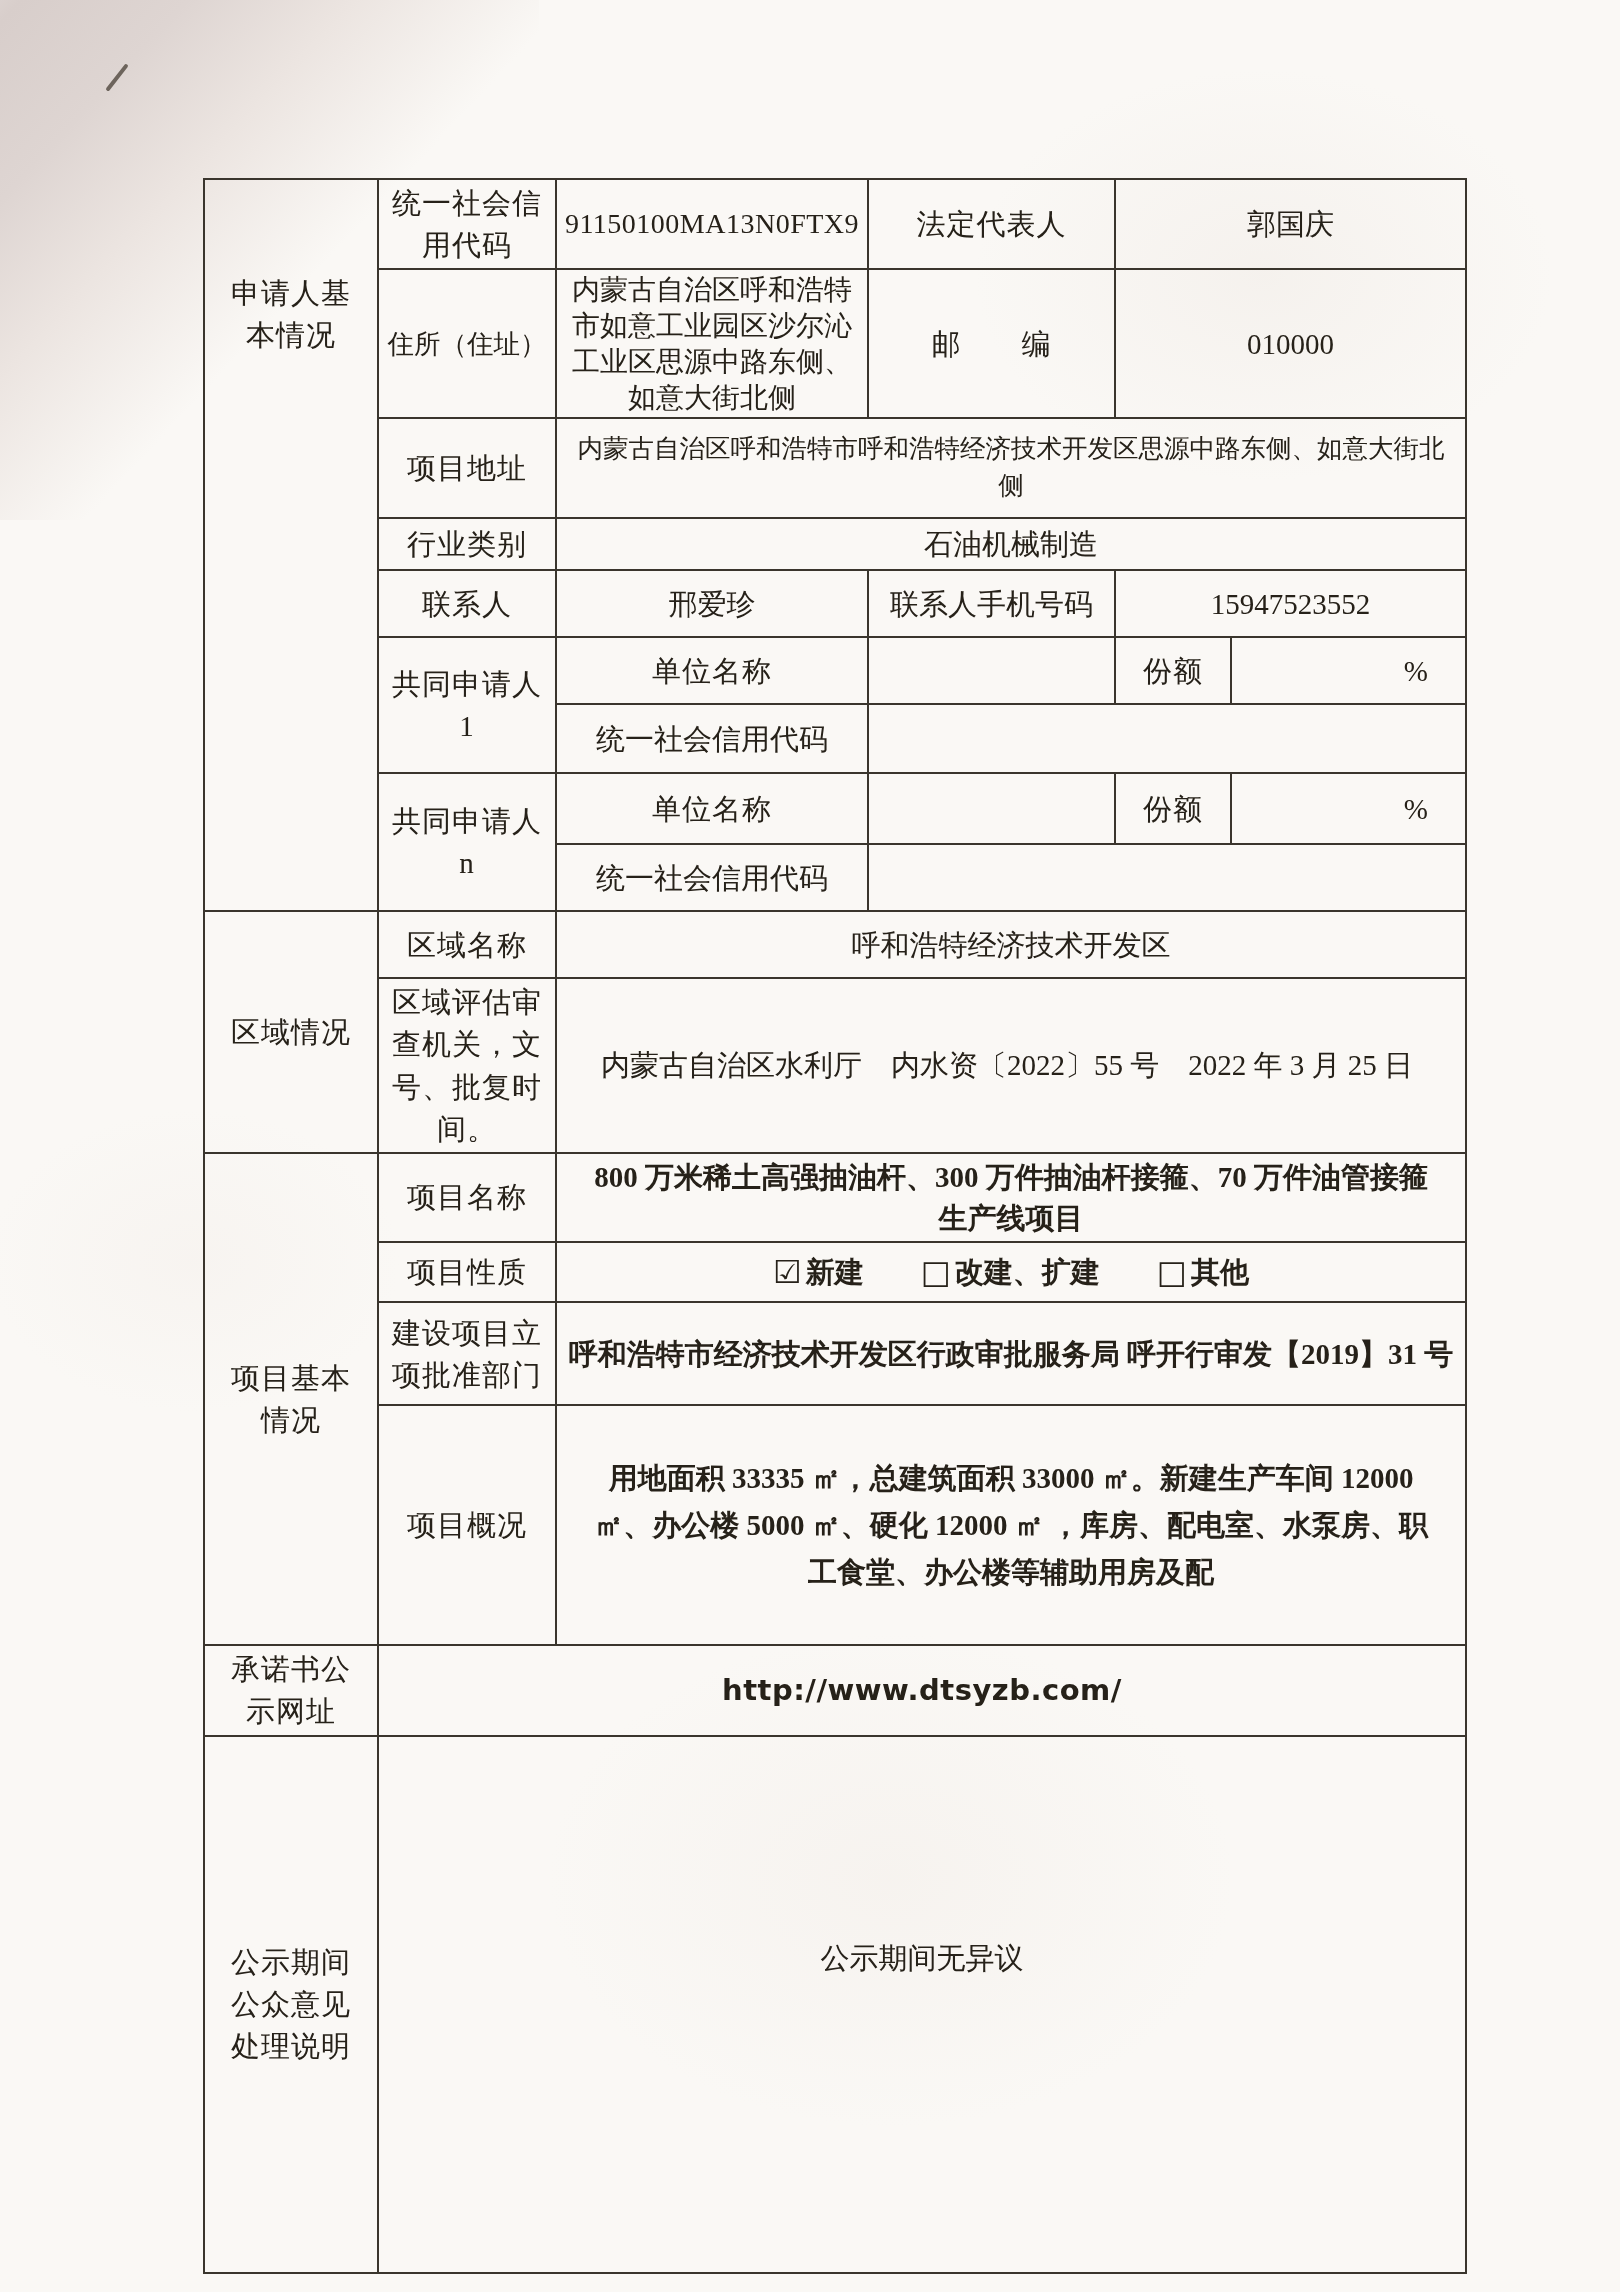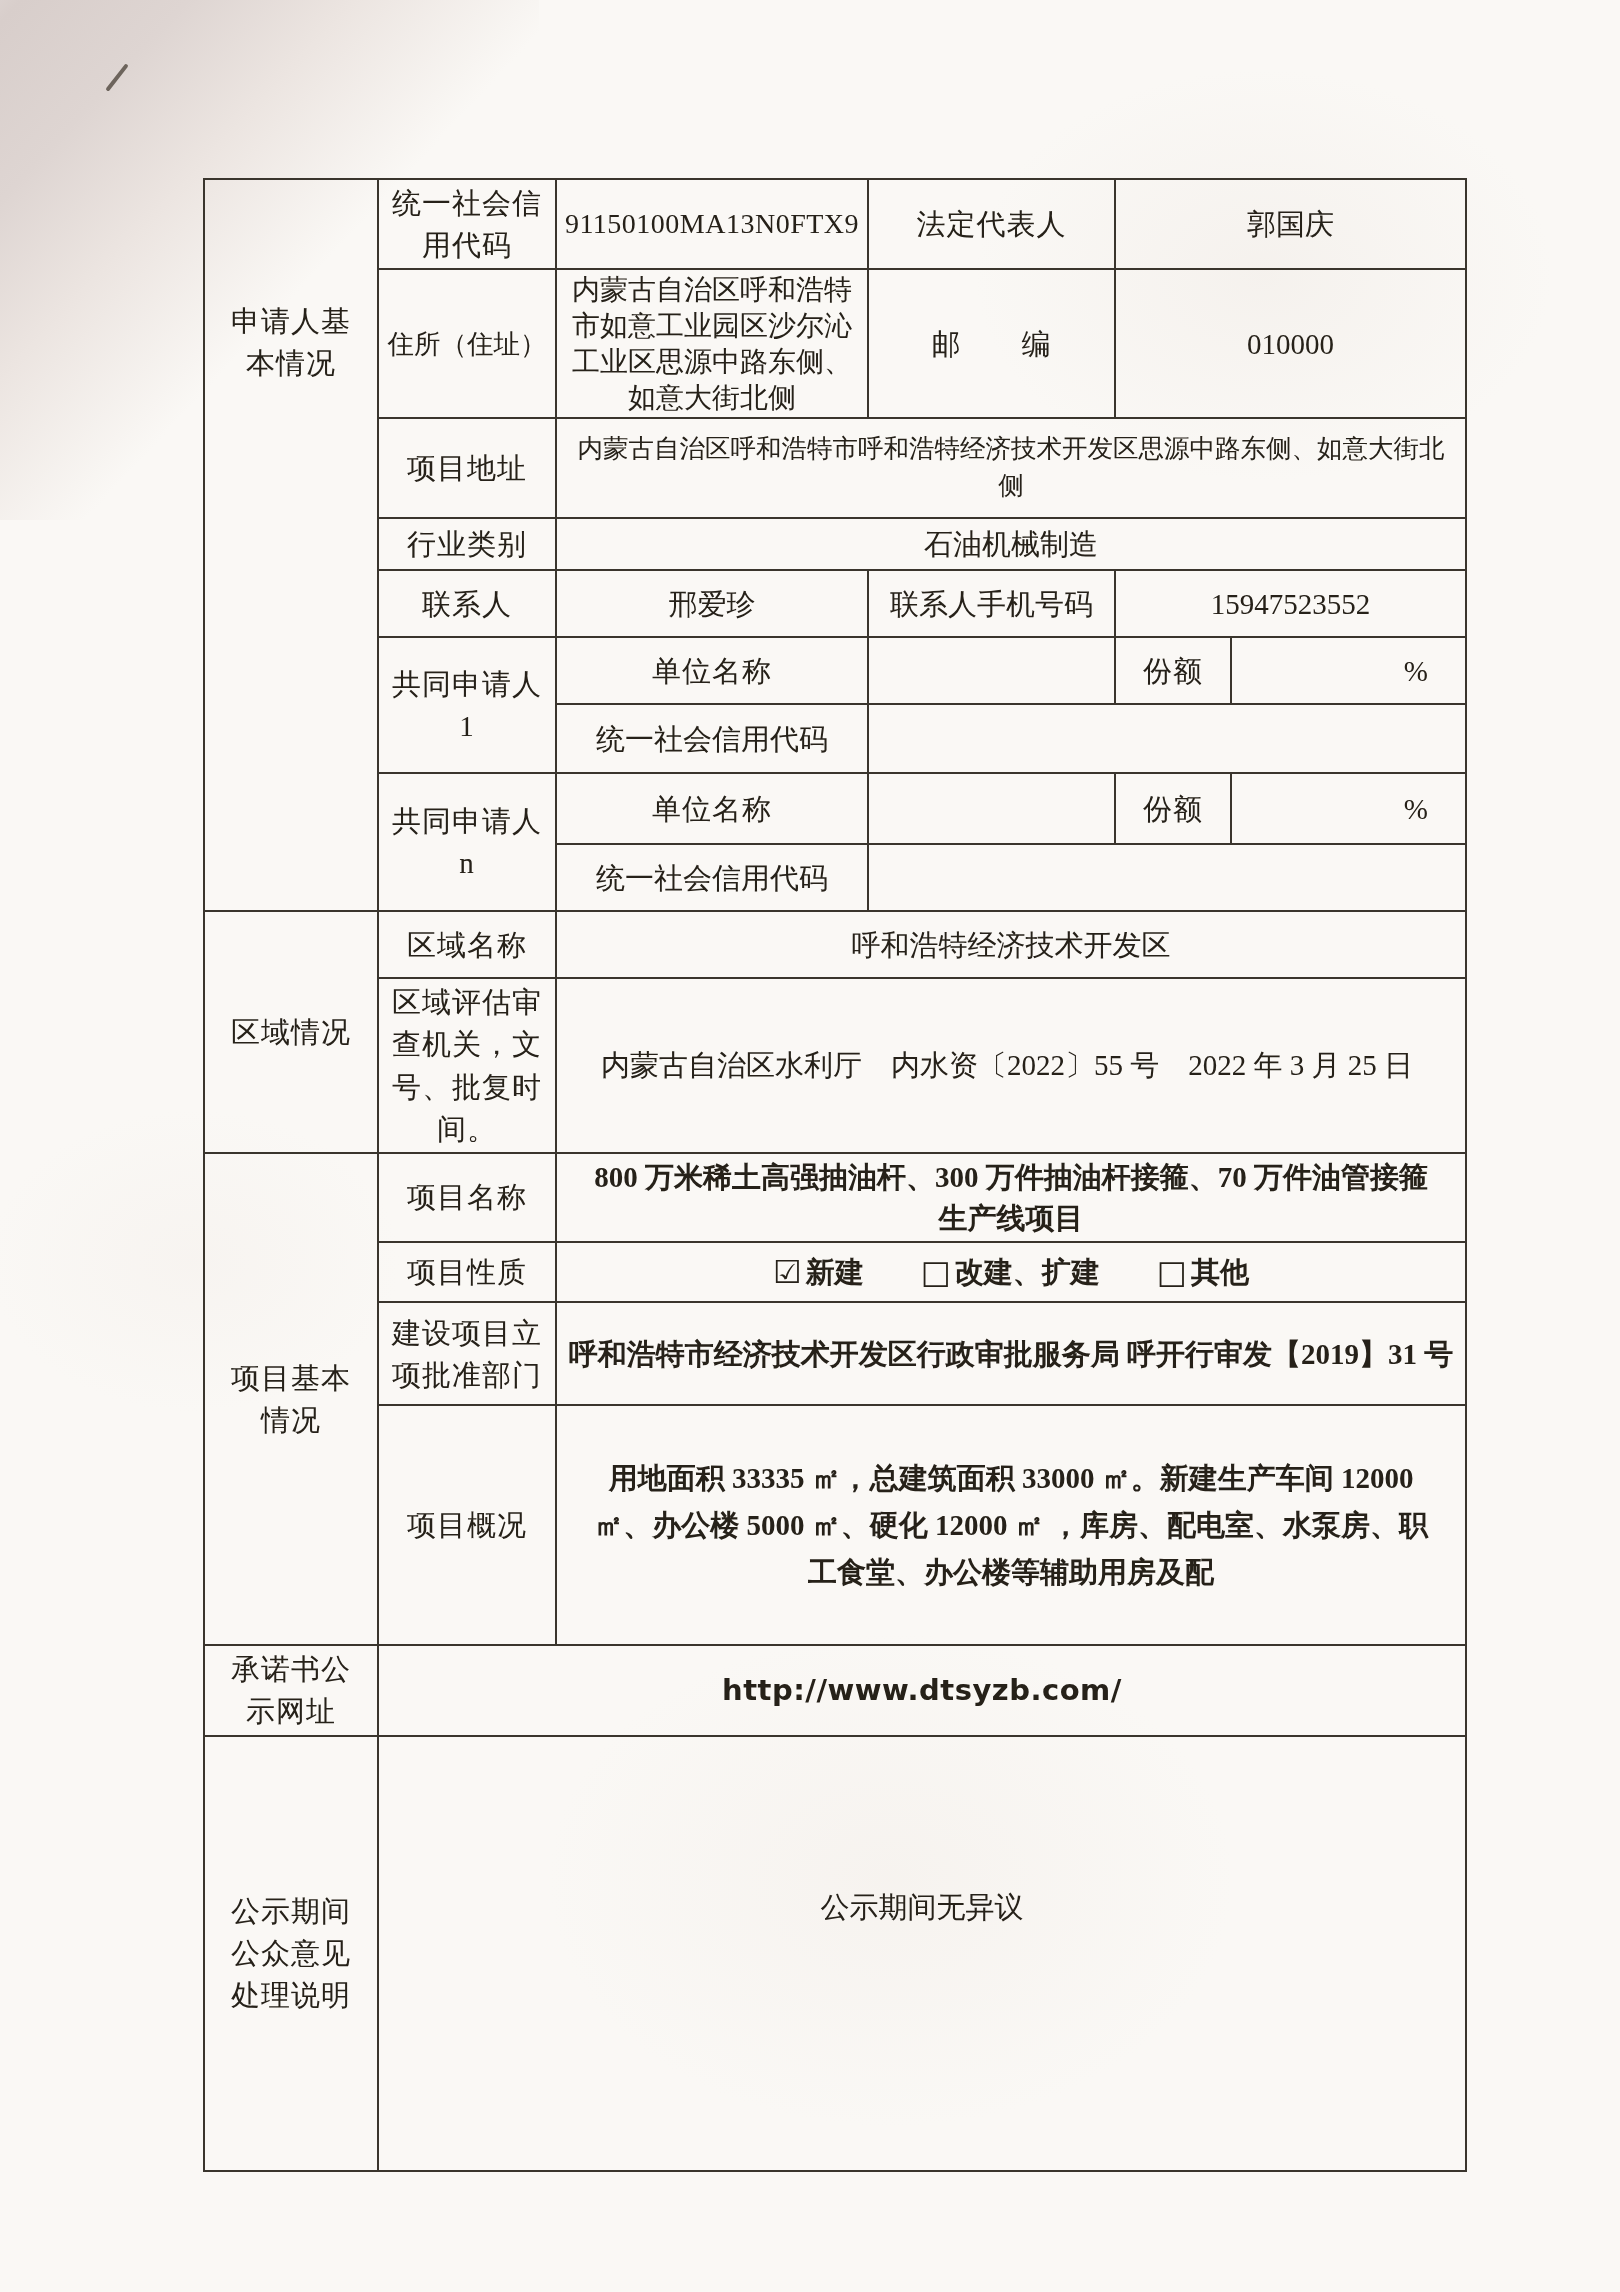--- a/index.html
+++ b/index.html
@@ -39,21 +39,21 @@
   }
   td{
     border:2.5px solid #3a352d;
     padding:2px 7.8px;
     text-align:center;vertical-align:middle;
     font-size:29px;line-height:1.45;
     overflow:hidden;
     word-break:break-all;
   }
   td.sec span.secw{display:inline-block;width:129px;letter-spacing:1px;}
-  td.secA{vertical-align:top;padding-top:120px;text-decoration:underline;}
+  td.secA{vertical-align:top;padding-top:92px;text-decoration:underline;}
   td.lab{letter-spacing:1px;}
   td.nowrap{white-space:nowrap;letter-spacing:0;}
   td.small{font-size:26.5px;}
   td.val-left{text-align:left;padding-left:44px;}
   td.bold{font-weight:700;}
   td.addr{font-size:28px;line-height:1.28;padding:2px 9.8px;}
   td.paddr{font-size:25.5px;letter-spacing:0;}
   td.code{font-size:28px;white-space:nowrap;letter-spacing:0.5px;}
   td.pct{text-align:right;padding-right:37px;}
   td.overview{font-size:29px;line-height:1.62;padding:2px 29px;}
@@ -191,19 +191,19 @@
   <tr style="height:240px">
     <td class="lab">项目概况</td>
     <td colspan="4" class="bold overview">用地面积 33335 ㎡，总建筑面积 33000 ㎡。新建生产车间 12000 ㎡、办公楼 5000 ㎡、硬化 12000 ㎡ ，库房、配电室、水泵房、职工食堂、办公楼等辅助用房及配</td>
   </tr>
 
   <tr style="height:80px">
     <td class="sec"><span class="secw">承诺书公示网址</span></td>
     <td colspan="5" class="url-cell">http://www.dtsyzb.com/</td>
   </tr>
 
-  <tr style="height:435px">
+  <tr style="height:537px">
     <td class="sec"><span class="secw">公示期间公众意见处理说明</span></td>
     <td colspan="5" class="publicity-cell">公示期间无异议</td>
   </tr>
 </tbody>
   </table>
 
 
 </body></html>

